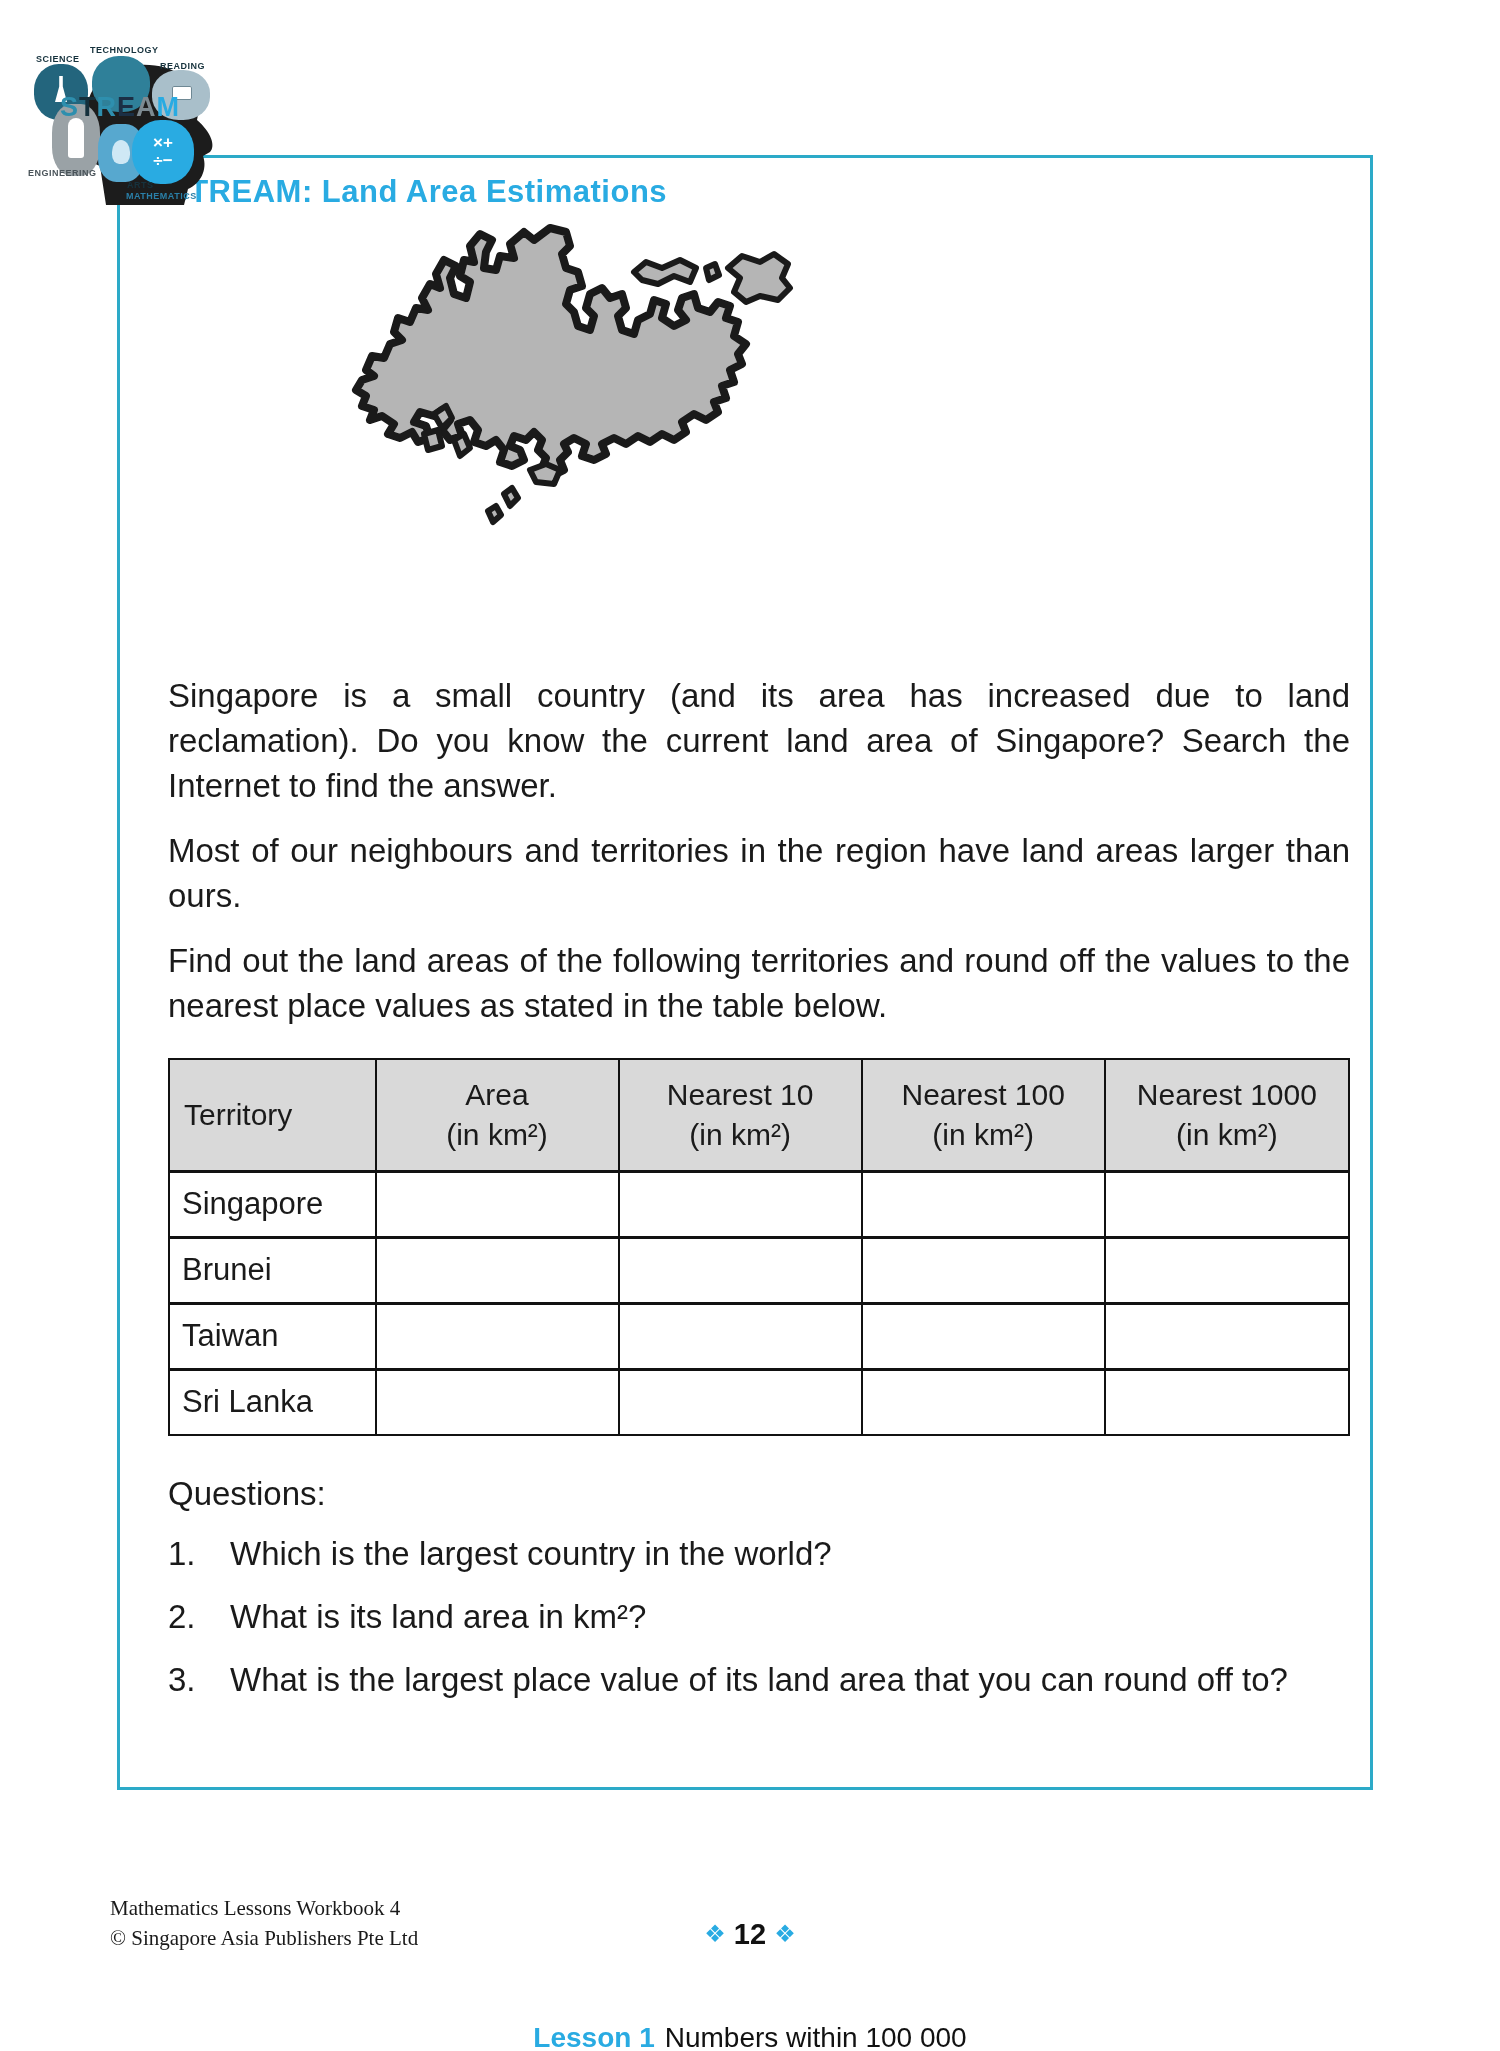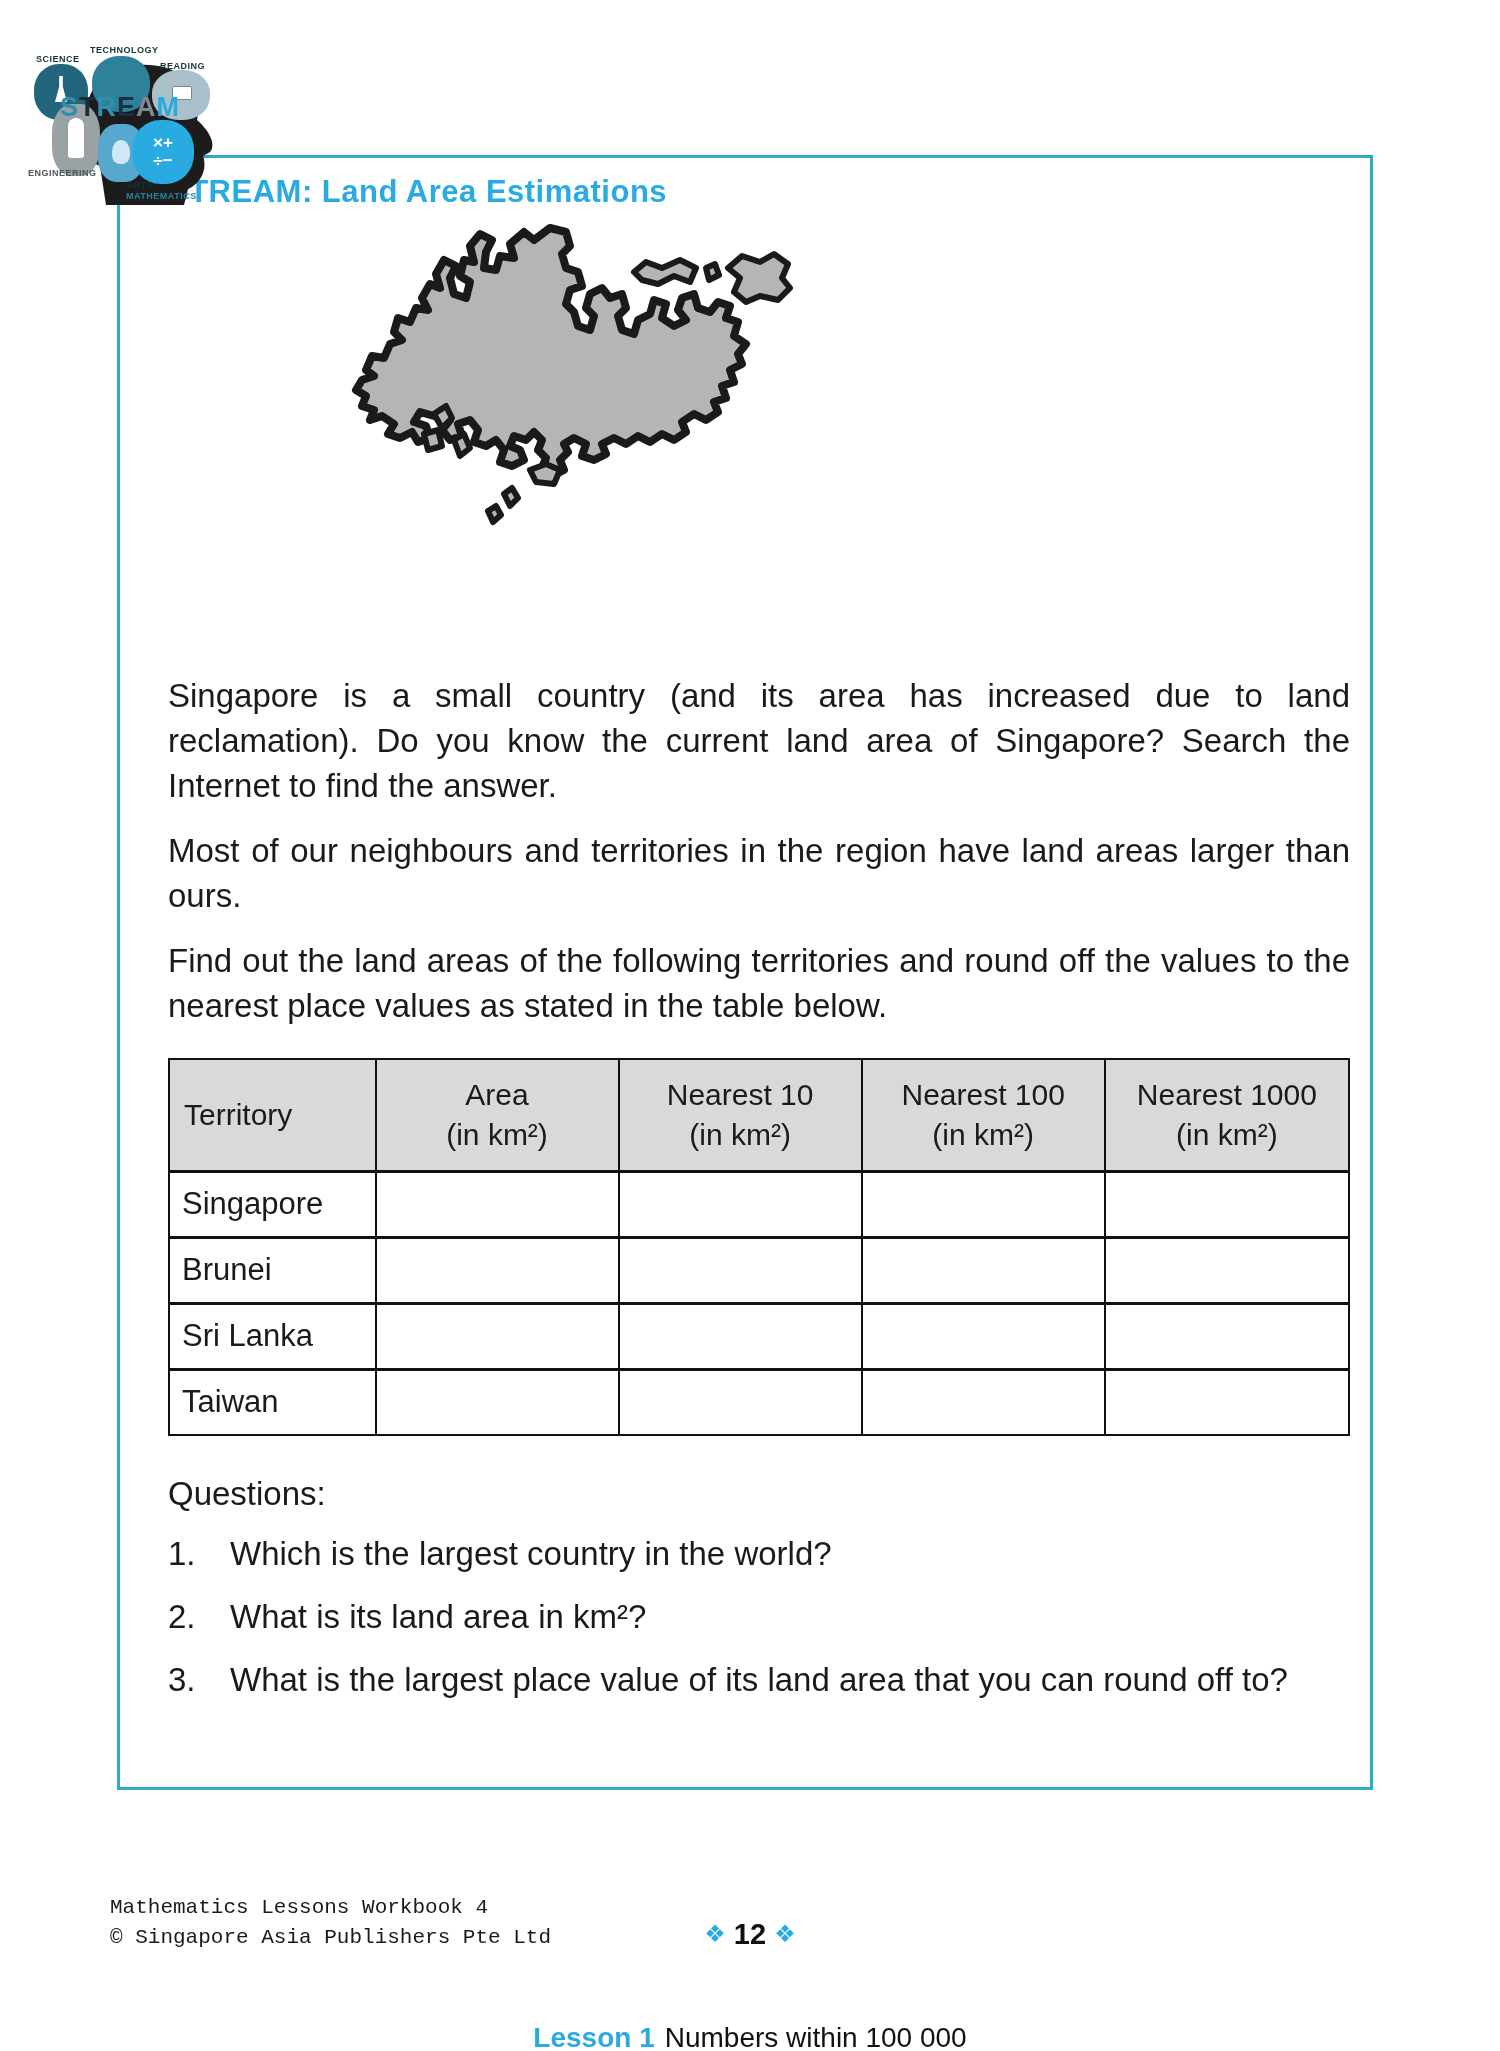--- a/index.html
+++ b/index.html
@@ -48,21 +48,21 @@
 
   
   .q-label { font-size:33px; margin-top:39px; }
   .q-item { display:flex; margin-top:18px; font-size:33px; line-height:45px; }
   .q-num { flex:none; width:62px; }
   .q-text { flex:1; }
 
   
   .footer-left {
     position:absolute; left:110px; top:1893px;
-    font-family:Liberation Mono, monospace; font-size:21px; line-height:30px;
+    font-family:Liberation Serif, serif; font-size:21px; line-height:30px;
     color:#1a1a1a;
   }
   .page-num-line {
     position:absolute; left:0; top:1918px; width:100%; text-align:center;
     font-size:29px; font-weight:bold; color:#111;
   }
   .page-num-line .diamond { color:#29ABE2; font-size:24px; font-weight:normal; vertical-align:2px; padding:0 8px; }
   .lesson-line {
     position:absolute; left:0; top:1974px; width:100%; text-align:center;
     font-size:28px; color:#111;margin-top:48px;
@@ -176,28 +176,28 @@
           <td></td>
         </tr>
         <tr>
           <td class="terr">Brunei</td>
           <td></td>
           <td></td>
           <td></td>
           <td></td>
         </tr>
         <tr>
+          <td class="terr">Taiwan</td>
+          <td></td>
+          <td></td>
+          <td></td>
+          <td></td>
+        </tr>
+        <tr>
           <td class="terr">Sri Lanka</td>
-          <td></td>
-          <td></td>
-          <td></td>
-          <td></td>
-        </tr>
-        <tr>
-          <td class="terr">Taiwan</td>
           <td></td>
           <td></td>
           <td></td>
           <td></td>
         </tr>
       </tbody>
     </table>
 
     <div class="questions">
       <div class="q-label">Questions:</div>

